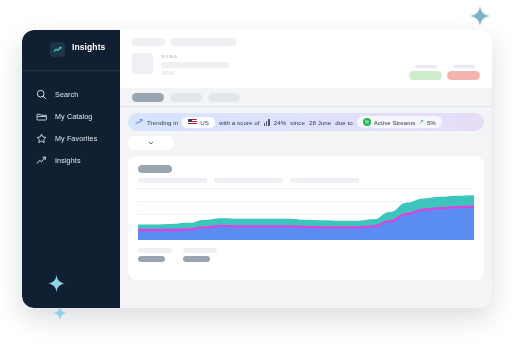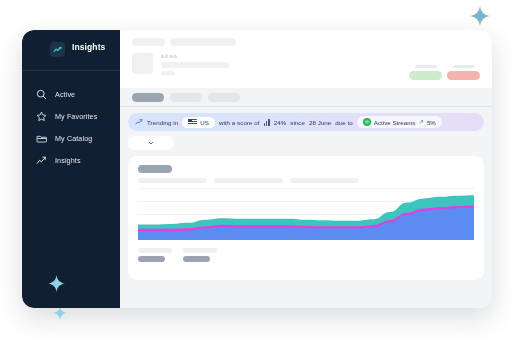--- a/index.html
+++ b/index.html
@@ -269,40 +269,40 @@
 
       <nav class="nav">
 
         <div class="nav-item">
           <span class="nav-icon">
             <svg width="11" height="11" viewBox="0 0 14 14">
                 <circle cx="6" cy="6" r="4.3" stroke="currentColor" stroke-width="1.2" fill="none"></circle>
                 <line x1="9.2" y1="9.2" x2="12.4" y2="12.4" stroke="currentColor" stroke-width="1.2" stroke-linecap="round"></line>
               </svg>
           </span>
-          <span class="nav-label">Active</span>
-        </div>
-
-        <div class="nav-item">
-          <span class="nav-icon">
-            <svg width="11" height="11" viewBox="0 0 14 14">
-                <path d="M7 1.4 L8.75 5.1 L12.6 5.6 L9.8 8.35 L10.5 12.2 L7 10.3 L3.5 12.2 L4.2 8.35 L1.4 5.6 L5.25 5.1 Z" stroke="currentColor" stroke-width="1.1" fill="none" stroke-linejoin="round"></path>
-              </svg>
-          </span>
-          <span class="nav-label">My Favorites</span>
+          <span class="nav-label">Search</span>
         </div>
 
         <div class="nav-item">
           <span class="nav-icon">
             <svg width="11" height="11" viewBox="0 0 14 14">
                 <path d="M1.4 4.2 h4 l1.1 1.2 h6.1 a0.7 0.7 0 0 1 0.7 0.7 v4.6 a0.8 0.8 0 0 1 -0.8 0.8 h-10.4 a0.8 0.8 0 0 1 -0.8 -0.8 v-5.7 a0.8 0.8 0 0 1 0.1 -0.8 z" stroke="currentColor" stroke-width="1.1" fill="none" stroke-linejoin="round"></path>
                 <line x1="1.6" y1="7" x2="12.6" y2="7" stroke="currentColor" stroke-width="1.1"></line>
               </svg>
           </span>
           <span class="nav-label">My Catalog</span>
+        </div>
+
+        <div class="nav-item">
+          <span class="nav-icon">
+            <svg width="11" height="11" viewBox="0 0 14 14">
+                <path d="M7 1.4 L8.75 5.1 L12.6 5.6 L9.8 8.35 L10.5 12.2 L7 10.3 L3.5 12.2 L4.2 8.35 L1.4 5.6 L5.25 5.1 Z" stroke="currentColor" stroke-width="1.1" fill="none" stroke-linejoin="round"></path>
+              </svg>
+          </span>
+          <span class="nav-label">My Favorites</span>
         </div>
 
 
         <div class="nav-item">
           <span class="nav-icon">
             <svg width="11" height="11" viewBox="0 0 14 14">
                 <path d="M1.6 10.6 L4.6 6.8 L7 8.6 L11.6 3.2" stroke="currentColor" stroke-width="1.2" fill="none" stroke-linecap="round" stroke-linejoin="round"></path>
                 <path d="M8.8 2.9 L12 2.5 L11.7 5.7" stroke="currentColor" stroke-width="1.2" fill="none" stroke-linecap="round" stroke-linejoin="round"></path>
               </svg>
           </span>

